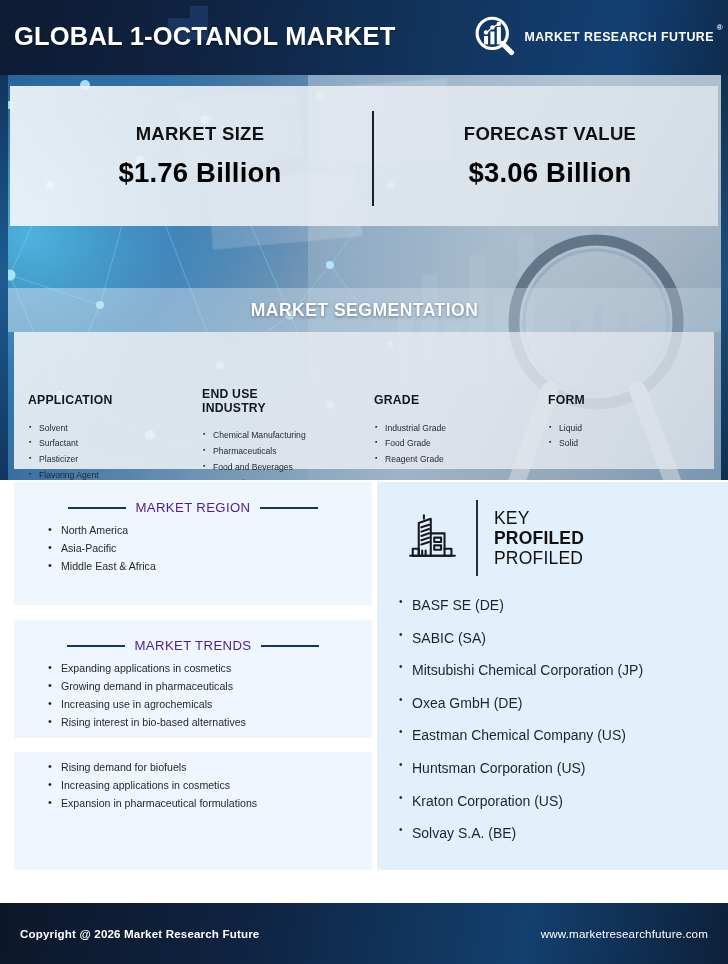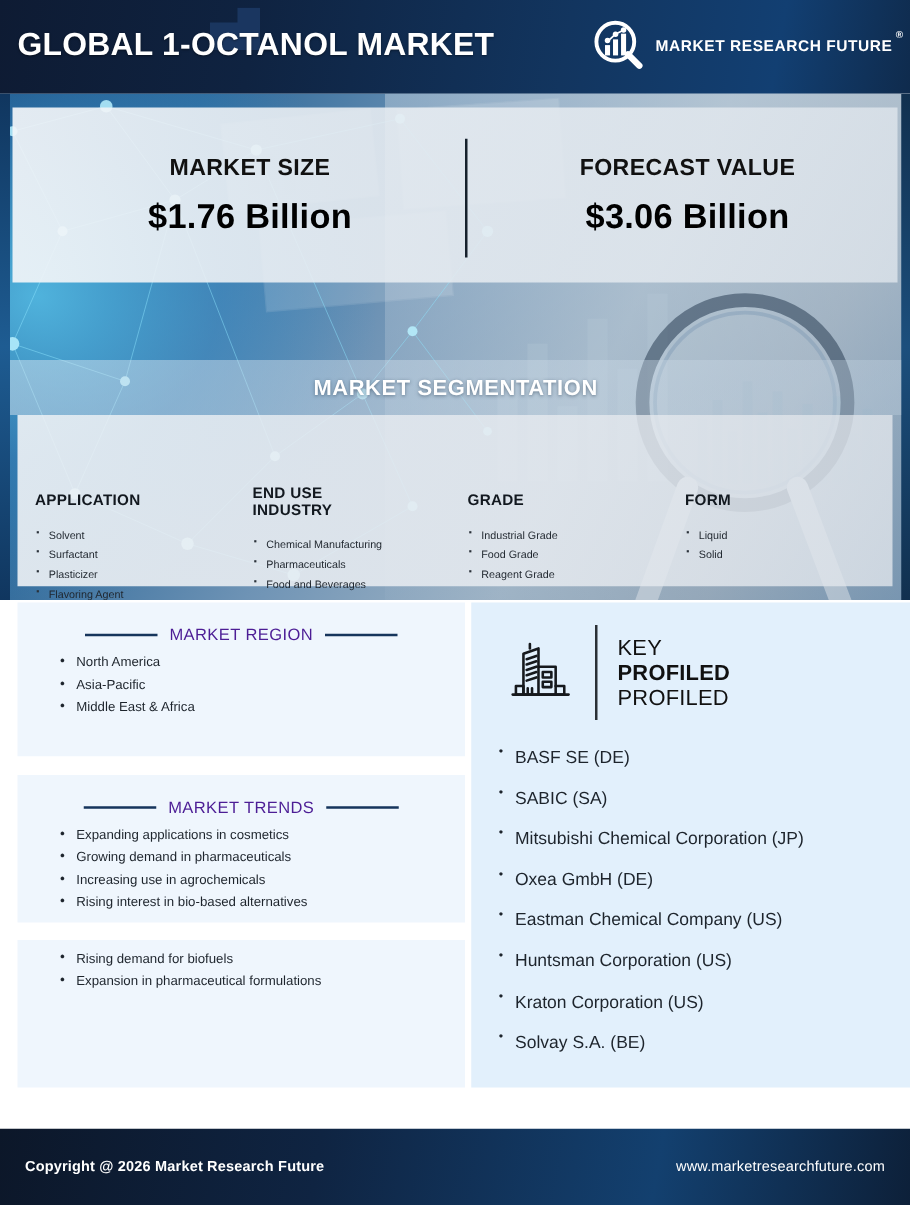--- a/index.html
+++ b/index.html
@@ -331,20 +331,21 @@
         <li>Expanding applications in cosmetics</li>
         <li>Growing demand in pharmaceuticals</li>
         <li>Increasing use in agrochemicals</li>
         <li>Rising interest in bio-based alternatives</li>
       </ul>
     </div>
 
     <div class="panel panel-left p-opportunity">
       <ul class="panel-list">
         <li>Rising demand for biofuels</li>
+        <li>Increasing applications in cosmetics</li>
         <li>Expansion in pharmaceutical formulations</li>
       </ul>
     </div>
 
     <div class="panel panel-right">
       <div class="kc-head">
         <svg class="kc-icon" viewBox="0 0 64 64">
           <g fill="none" stroke="#16191d" stroke-width="2.4" stroke-linejoin="round" stroke-linecap="round">
             <path d="M16 14 L30 9 L30 52 L16 52 Z"></path>
             <path d="M30 26 L46 26 L46 52 L30 52"></path>

